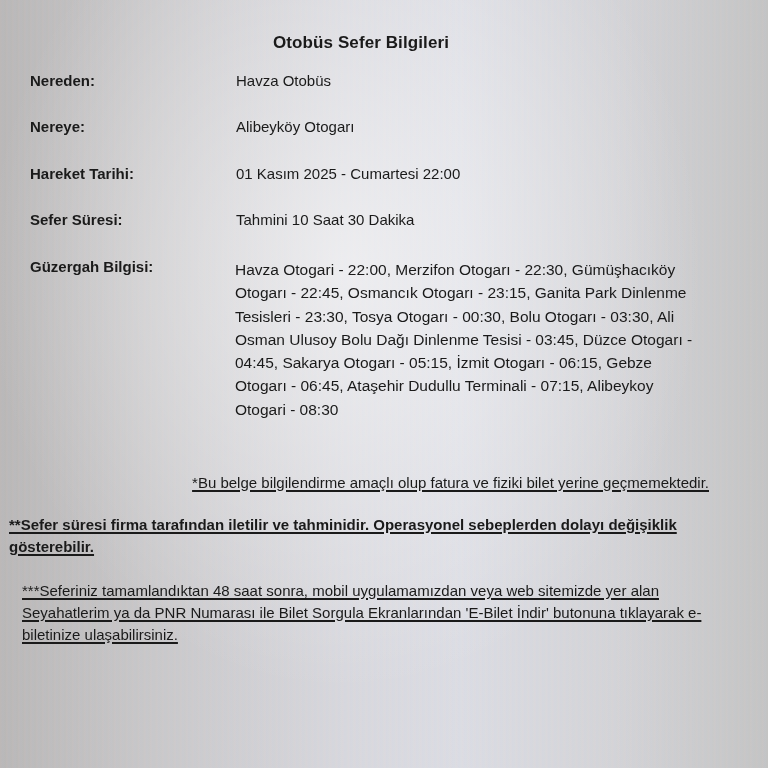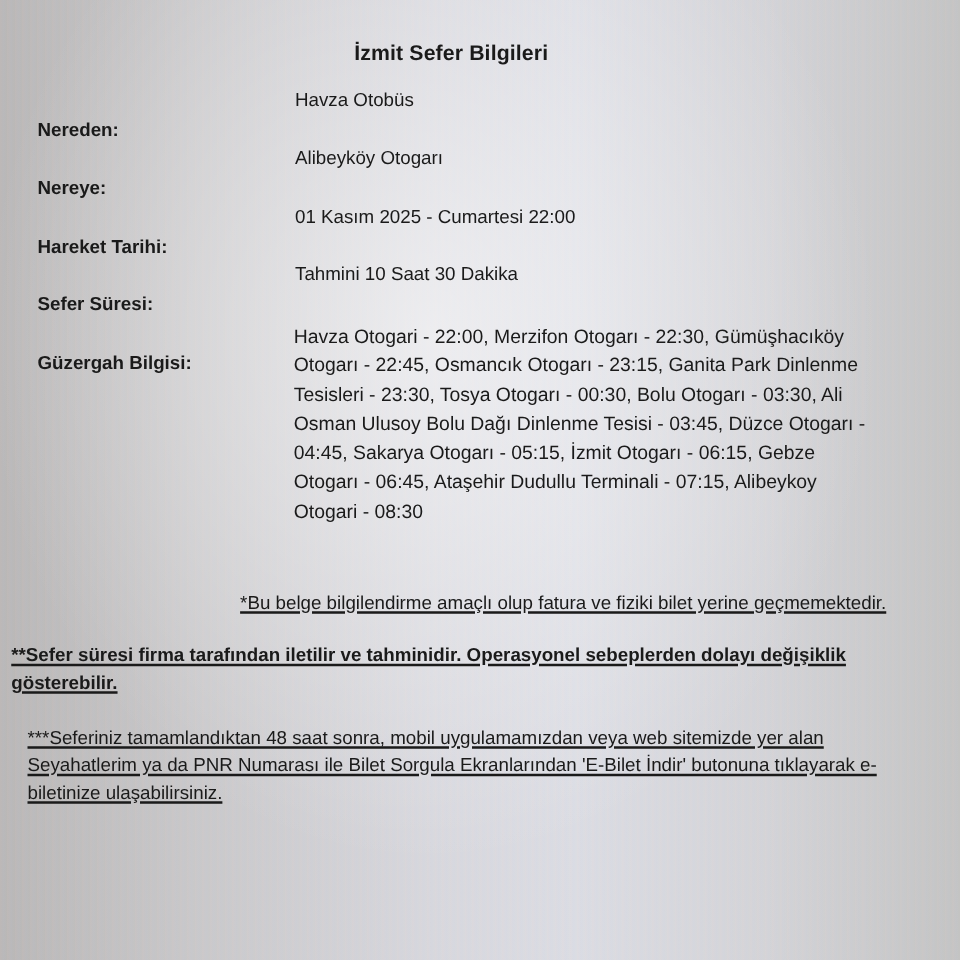--- a/index.html
+++ b/index.html
@@ -44,21 +44,20 @@
       position: absolute;
       left: 0;
       width: 768px;
       font-size: 15px;
     }
     .label {
       position: absolute;
       left: 30px;
       font-weight: bold;
       white-space: nowrap;
-      margin-top: 24px;
     }
     .value {
       position: absolute;
       left: 236px;
       white-space: nowrap;
     }
     .route {
       position: absolute;
       left: 235px;
       top: 258px;
@@ -75,21 +74,21 @@
       text-underline-offset: 2px;
       text-decoration-thickness: 1.5px;
     }
   </style>
 </head>
 <body>
 
 <div class="sheen"></div>
 
 <div class="doc">
-  <div class="title">İzmit Sefer Bilgileri</div>
+  <div class="title">Otobüs Sefer Bilgileri</div>
 
   <div class="row" style="top:72px;">
     <span class="label">Nereden:</span>
     <span class="value">Havza Otobüs</span>
   </div>
 
   <div class="row" style="top:118px;">
     <span class="label">Nereye:</span>
     <span class="value">Alibeyköy Otogarı</span>
   </div>

